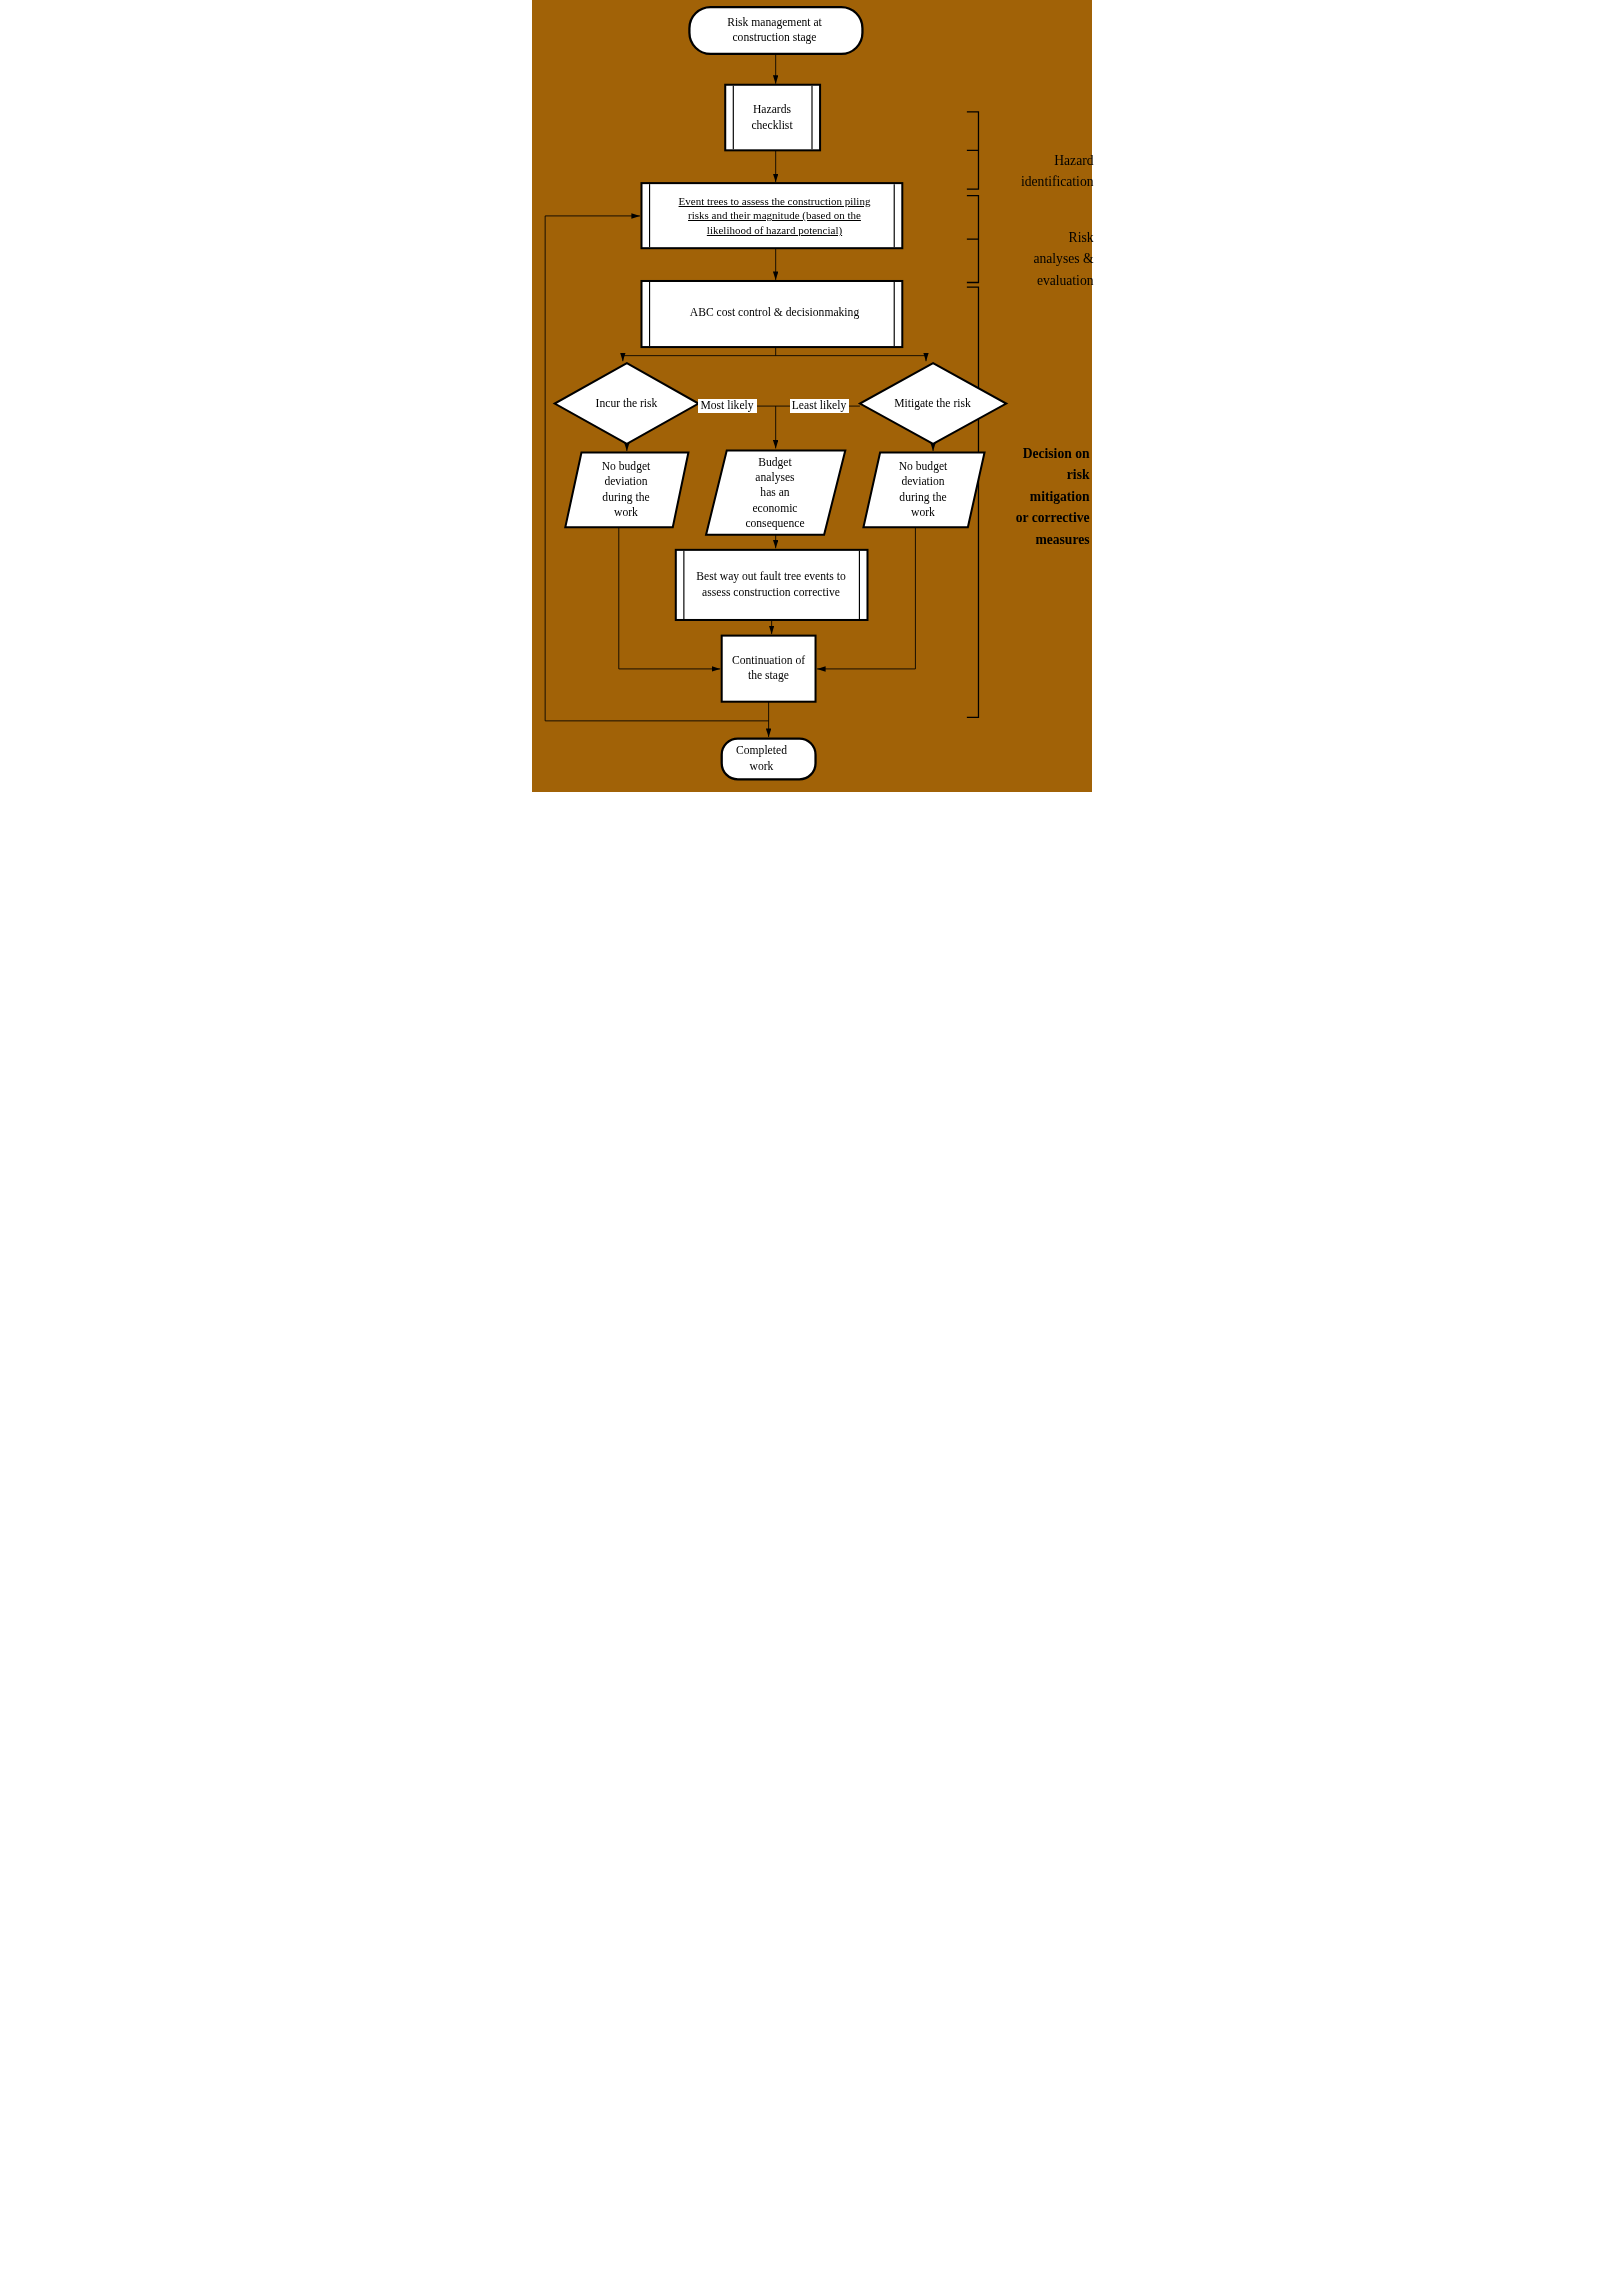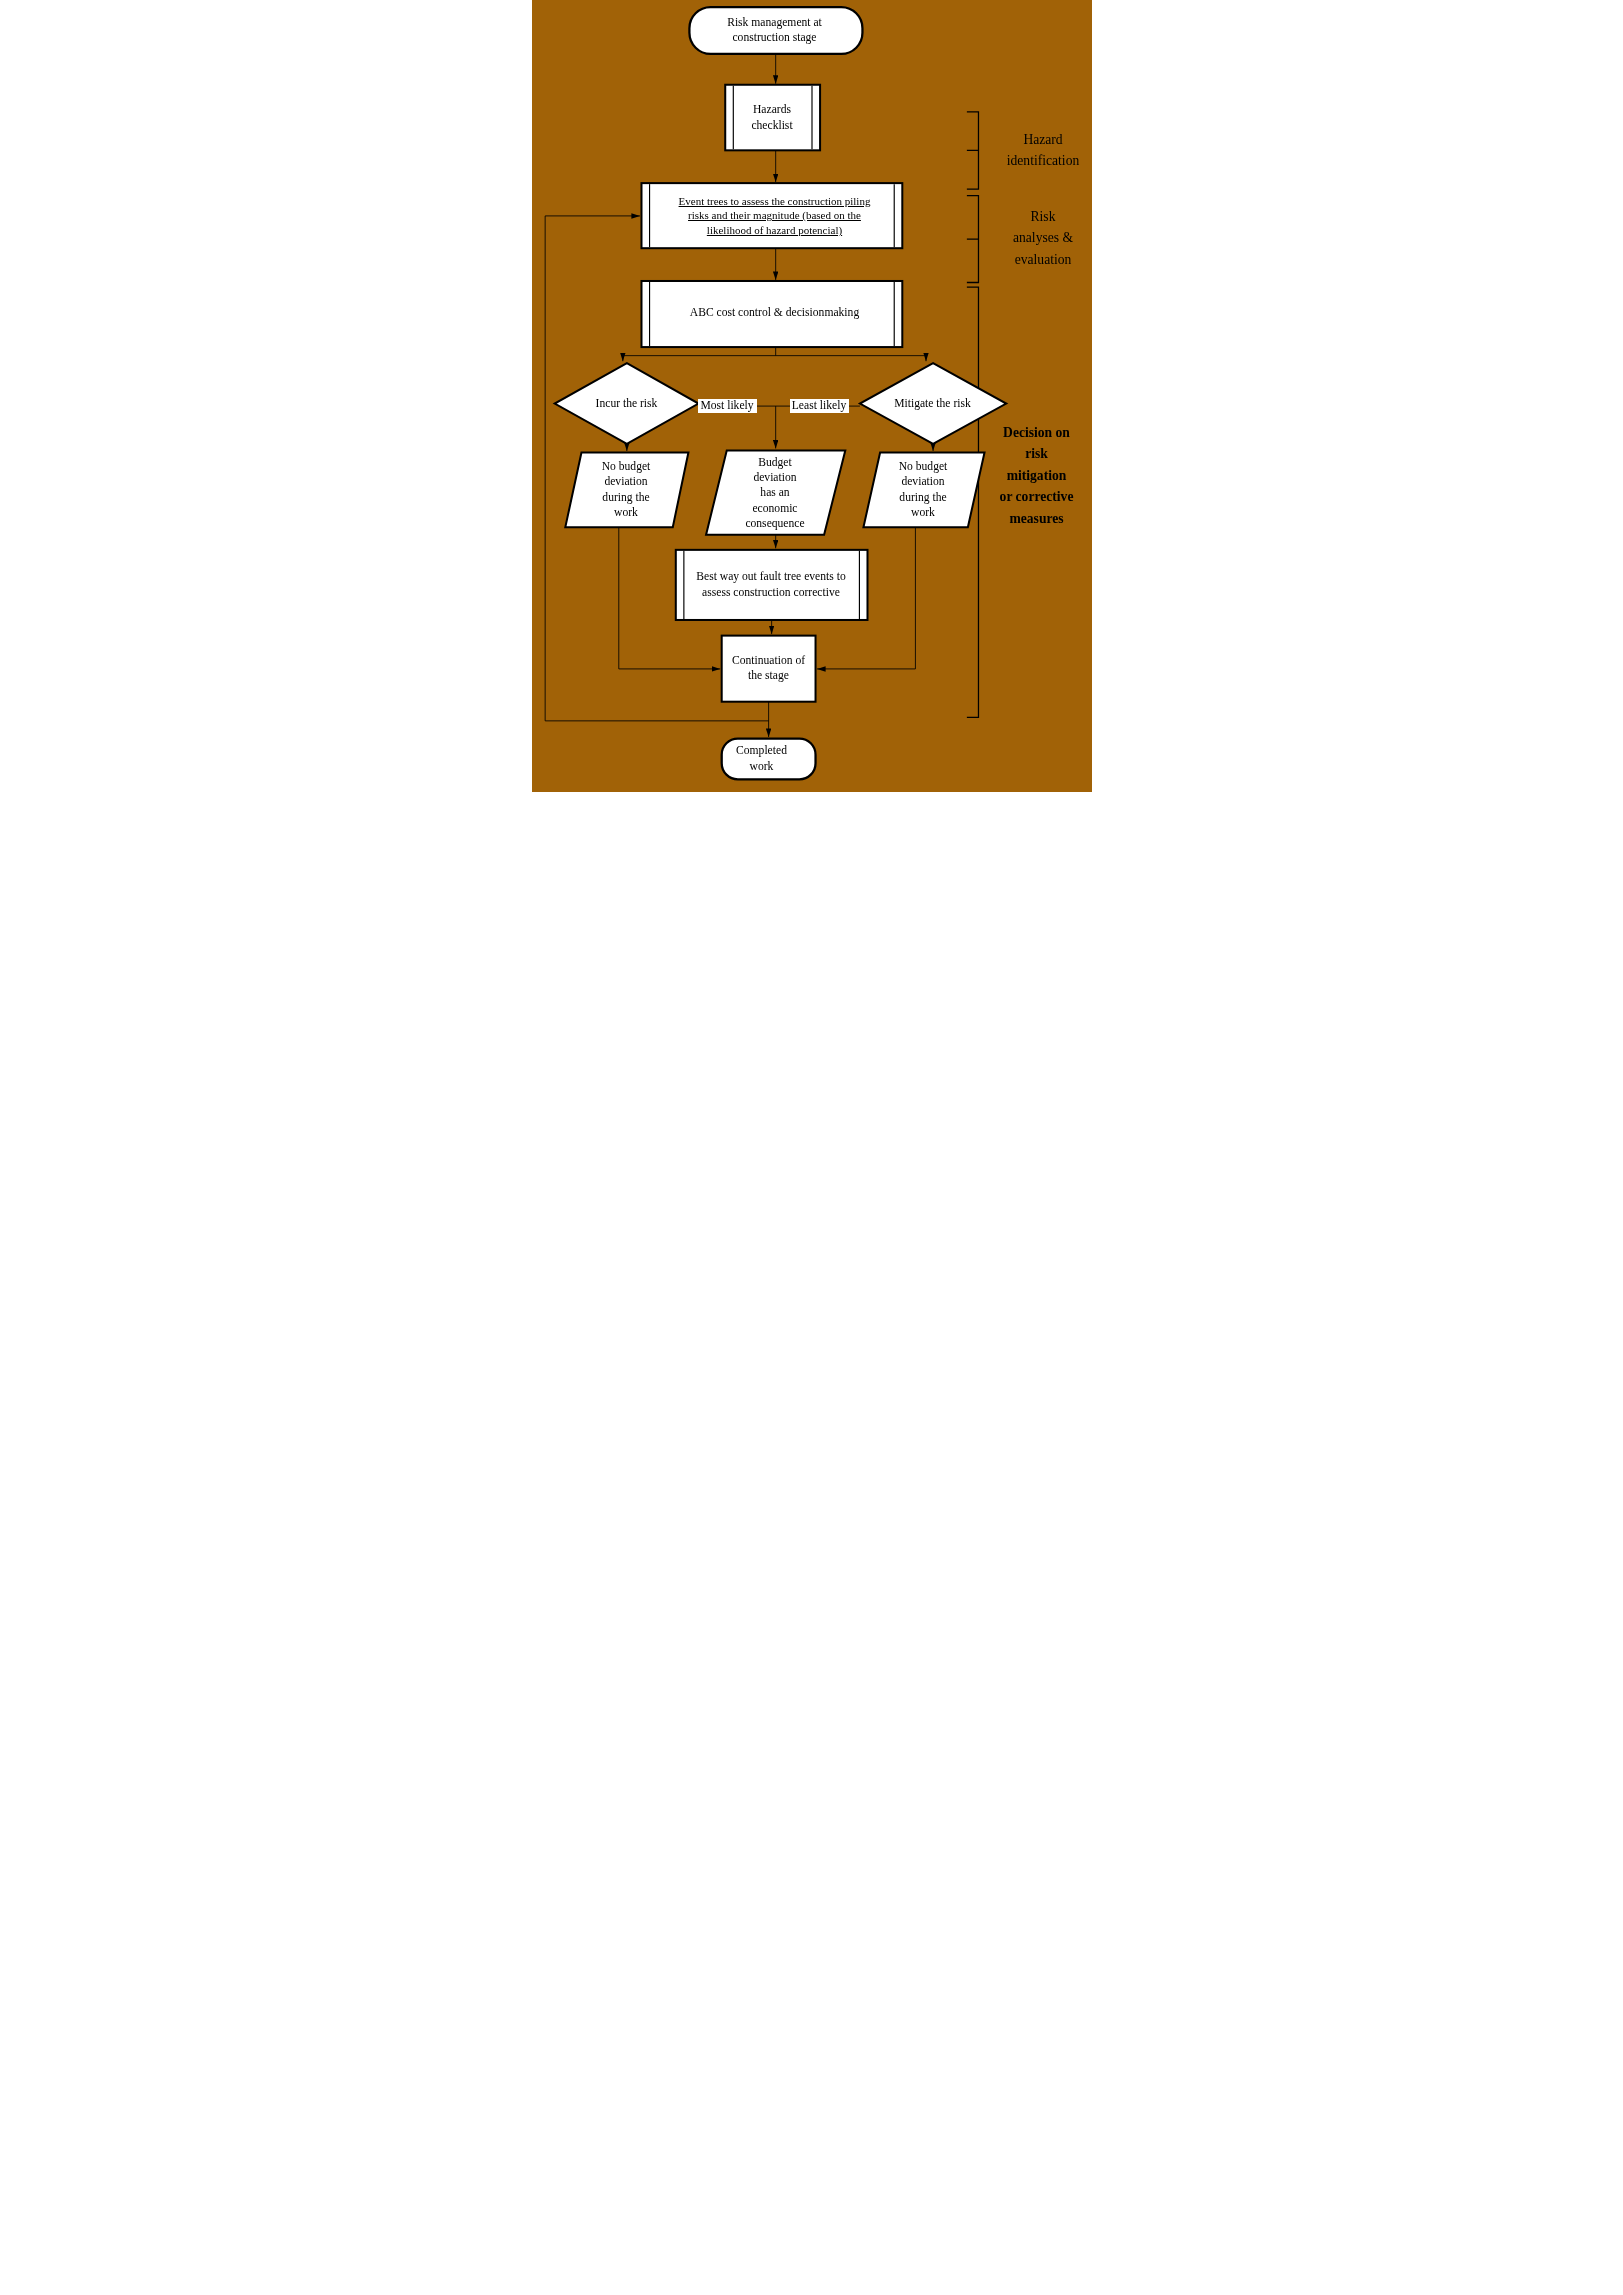--- a/index.html
+++ b/index.html
@@ -34,22 +34,23 @@
   .lbl.small { font-size: 11px; text-decoration: underline; }
   .edge-lbl {
     background: #ffffff;
     padding: 0 1.5px;
   }
   .stage {
     position: absolute;
     white-space: pre-line;
     font-size: 13.6px;
     line-height: 1.58;
-    text-align: center;
+    text-align: right;
     color: #000;
+    margin-top: 21px;
   }
 </style>
 </head>
 <body>
 
 <div class="canvas">
 
   <svg width="560" height="792" viewBox="0 0 1110 1570">
     <defs>
       <marker id="arrow" markerUnits="userSpaceOnUse" markerWidth="18" markerHeight="11" refX="17" refY="5.5" orient="auto">
@@ -133,21 +134,21 @@
   <div class="lbl" style="left:338px; top:395px; width:126px; height:17px;">Mitigate the risk</div>
 
   <div class="lbl edge-lbl" style="left:166px; top:399px; width:56px; height:14px;">Most likely</div>
   <div class="lbl edge-lbl" style="left:258px; top:399px; width:56px; height:14px;">Least likely</div>
 
   <div class="lbl" style="left:53px; top:455px; width:83px; height:69px;">No budget
 deviation
 during the
 work</div>
   <div class="lbl" style="left:199px; top:454px; width:89px; height:78px;">Budget
-deviation
+analyses
 has an
 economic
 consequence</div>
   <div class="lbl" style="left:350px; top:455px; width:83px; height:69px;">No budget
 deviation
 during the
 work</div>
 
   <div class="lbl" style="left:153px; top:563px; width:173px; height:43px;">Best way out fault tree events to
 assess construction corrective</div>

